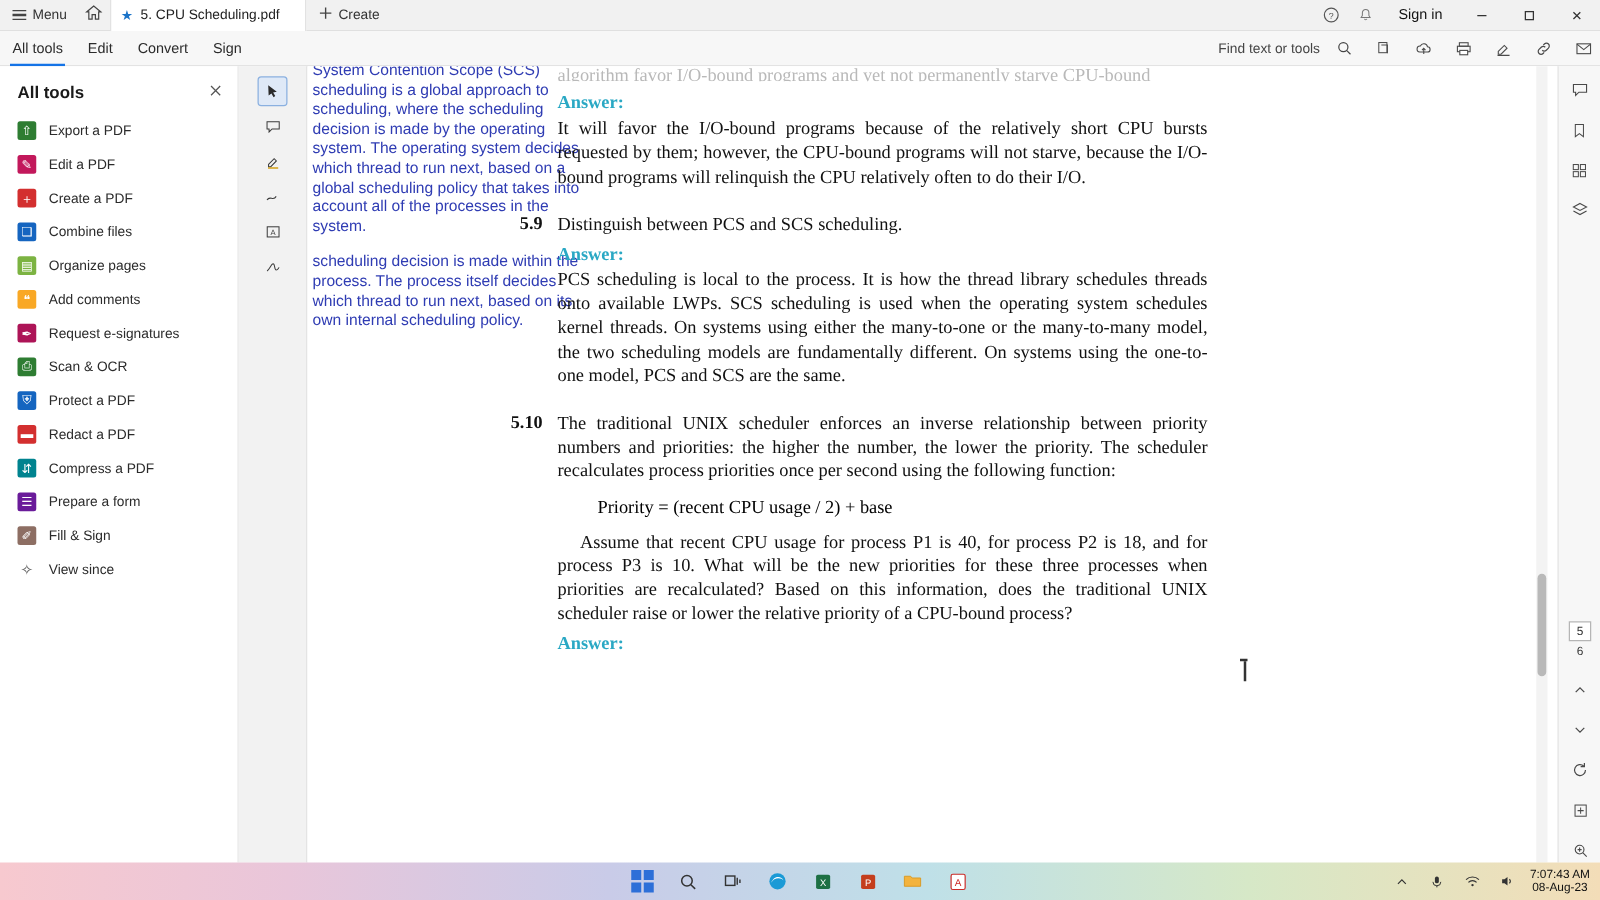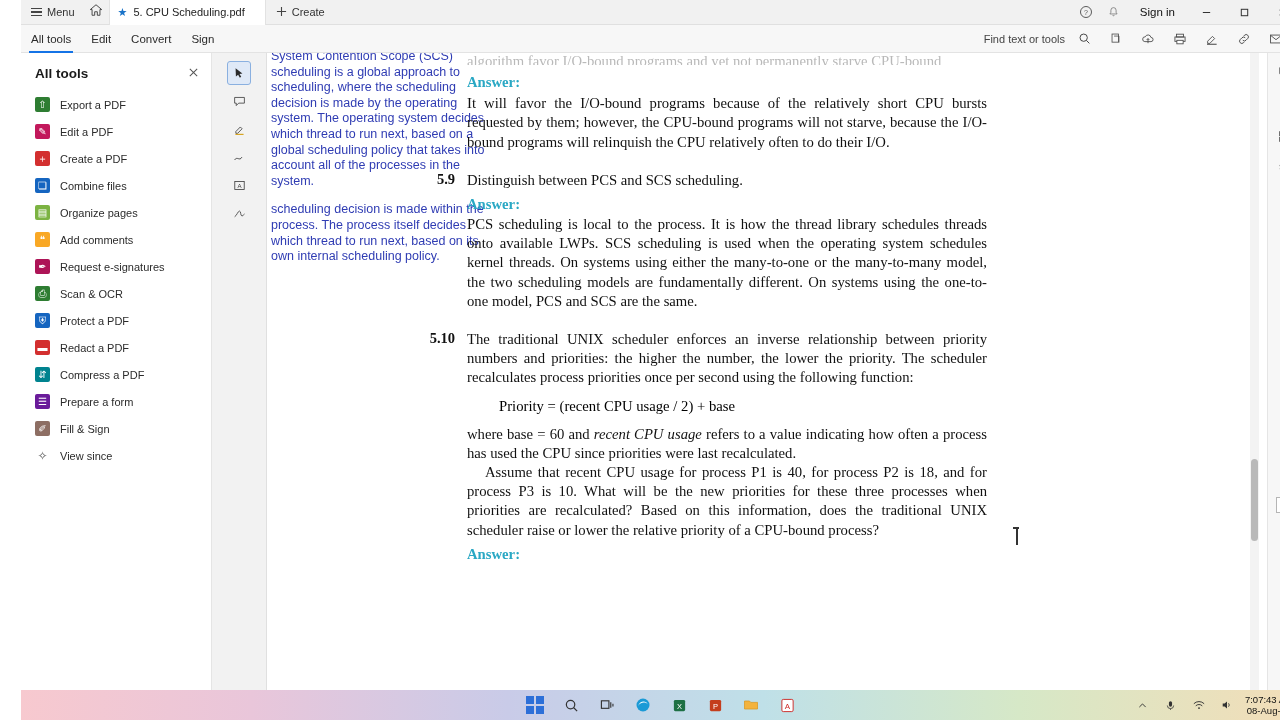--- a/index.html
+++ b/index.html
@@ -3,21 +3,21 @@
 <meta charset="utf-8">
 <style>
   * { box-sizing: border-box; }
   html, body {
     margin: 0; padding: 0;
     width: 1280px; height: 720px;
     overflow: hidden;
     font-family: "Liberation Sans", sans-serif;
     background: #ffffff;
   }
-  #app { position: relative; width: 1100px; height: 720px; margin-left: 21px; }
+  #app { position: relative; width: 1100px; height: 720px; }
 
   
   .titlebar {
     position: absolute; top: 0; left: 0; width: 1280px; height: 25px;
     background: #f1f1f1; border-bottom: 1px solid #e0e0e0;
     display: flex; align-items: center;
   }
   .menu-btn {
     display: flex; align-items: center; gap: 5px;
     font-size: 11px; color: #333; padding: 0 8px; height: 25px;
@@ -48,21 +48,21 @@
   .menubar {
     position: absolute; top: 25px; left: 0; width: 1280px; height: 28px;
     background: #f7f7f7; border-bottom: 1px solid #e3e3e3;
     display: flex; align-items: center;
   }
   .menubar .mi { font-size: 11.5px; color: #2b2b2b; padding: 0 10px; height: 28px; display: flex; align-items: center; }
   .menubar .mi.active { position: relative; }
   .menubar .mi.active::after {
     content: ""; position: absolute; left: 8px; right: 8px; bottom: 0; height: 2px; background: #1473e6;
   }
-  .find-group { margin-left: auto; display: flex; align-items: center; gap: 6px; padding-right: 12px; }
+  .find-group { margin-left: auto; display: flex; align-items: center; gap: 6px; padding-right: 0; }
   .find-label { font-size: 11px; color: #444; }
   .mb-ic { width: 26px; height: 28px; display: flex; align-items: center; justify-content: center; color: #4a4a4a; font-size: 13px; }
 
   
   .tools-panel {
     position: absolute; top: 53px; left: 0; width: 191px; height: 637px;
     background: #ffffff; border-right: 1px solid #e5e5e5;
   }
   .tools-head {
     display: flex; align-items: center; justify-content: space-between;
@@ -428,23 +428,20 @@
           <span class="q-num">5.9</span>
           <p class="p">Distinguish between PCS and SCS scheduling.</p>
           <p class="answer">Answer:</p>
           <p class="p">PCS scheduling is local to the process. It is how the thread library schedules threads onto available LWPs. SCS scheduling is used when the operating system schedules kernel threads. On systems using either the many-to-one or the many-to-many model, the two scheduling models are fundamentally different. On systems using the one-to-one model, PCS and SCS are the same.</p>
         </div>
 
         <div class="q-row" style="margin-top:19px;">
           <span class="q-num">5.10</span>
           <p class="p">The traditional UNIX scheduler enforces an inverse relationship between priority numbers and priorities: the higher the number, the lower the priority. The scheduler recalculates process priorities once per second using the following function:</p>
           <p class="eq">Priority = (recent CPU usage / 2) + base</p>
-          <p class="p">
-            <span>where base = 60 and </span><span class="it">recent CPU usage</span><span> refers to a value indicating how often a process has used the CPU since priorities were last recalculated.</span>
-          </p>
           <p class="p indent">Assume that recent CPU usage for process P1 is 40, for process P2 is 18, and for process P3 is 10. What will be the new priorities for these three processes when priorities are recalculated? Based on this information, does the traditional UNIX scheduler raise or lower the relative priority of a CPU-bound process?</p>
           <p class="answer">Answer:</p>
         </div>
       </div>
 
       <div class="cursor"></div>
     </div>
   </div>
 
   <div class="vscroll">

